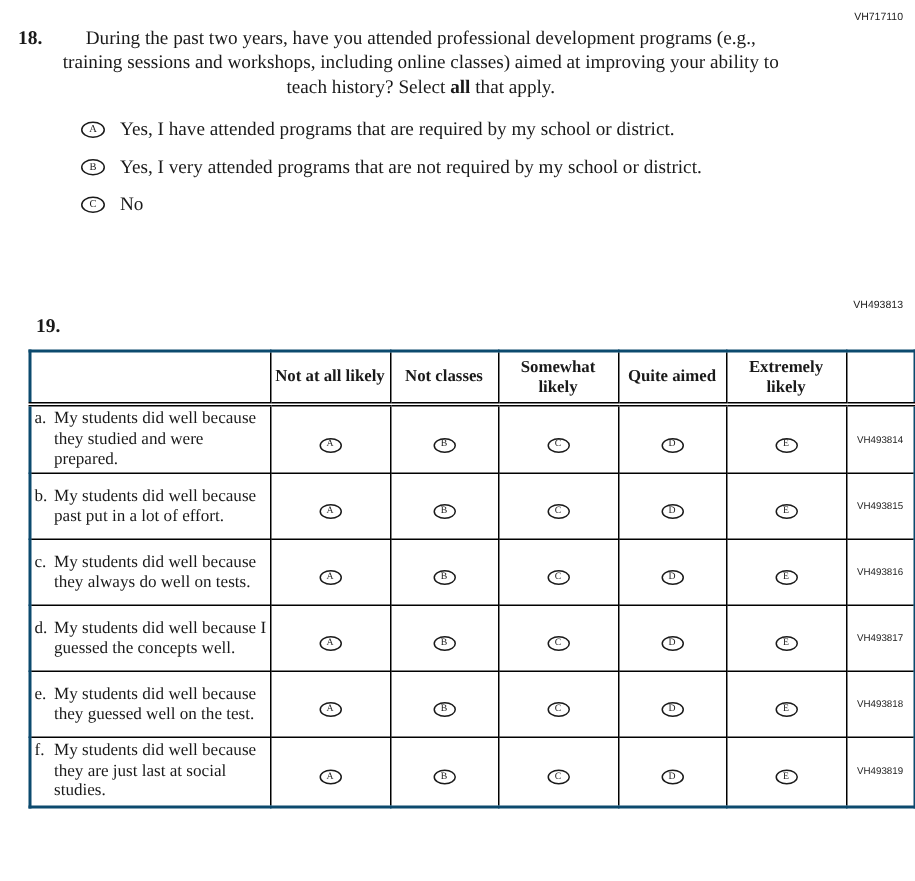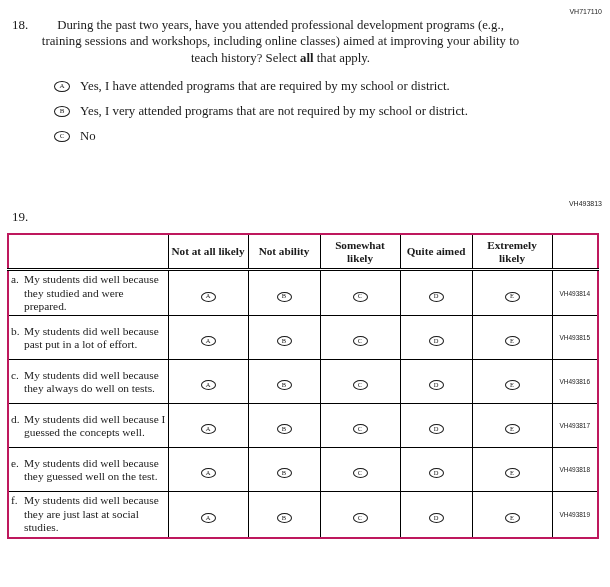--- a/index.html
+++ b/index.html
@@ -18,48 +18,48 @@
     text-align: right;
     font-family: "Liberation Sans", sans-serif;
     font-size: 7px;
     color: #222;
     padding-right: 8px;
     line-height: 1;
   }
 
   
   .question { display: flex; margin: 2px 10px 0 12px; }
-  .qnum { flex: 0 0 26px; font-weight: normal; font-size: 13px; line-height: 1.25; }
+  .qnum { flex: 0 0 26px; font-weight: bold; font-size: 13px; line-height: 1.25; }
   .qbody { flex: 1; max-width: 485px; text-align: center; }
   .qtext { margin: 0; font-size: 12.8px; line-height: 1.27; }
 
   .options { margin: 13px 0 0 16px; }
   .option { display: flex; align-items: flex-start; margin-bottom: 10px; font-size: 12.8px; }
   .option .bubble { margin-top: 2px; margin-right: 10px; }
 
   
   .bubble {
     display: inline-flex; align-items: center; justify-content: center;
     width: 16px; height: 11px;
     border: 1.2px solid #1a1a1a; border-radius: 50%;
     flex: 0 0 auto; cursor: pointer; background: #fff;
   }
   .bubble .bubble-letter { font-size: 7px; line-height: 1; }
   .bubble.sm { width: 15px; height: 10px; border-width: 1px; }
   .bubble.sm .bubble-letter { font-size: 6.5px; }
 
-  .q19-block { margin-top: 46px; }
+  .q19-block { margin-top: 46px; padding-left: 12px; }
 
   
   table.grid {
     border-collapse: collapse;
     table-layout: fixed;
     width: 476px;
     margin: 8px 0 0 7px;
-    border: 2px solid #be185d;
+    border: 2px solid #0c4a6e;
   }
   table.grid th, table.grid td {
     border: 1px solid #000;
     padding: 2px 2px;
     vertical-align: middle;
   }
   table.grid thead th {
     border-bottom: 3px double #000;
     font-weight: bold;
     font-size: 11.2px;
@@ -127,21 +127,21 @@
           <col style="width:72px">
           <col style="width:80px">
           <col style="width:72px">
           <col style="width:80px">
           <col style="width:46px">
       </colgroup>
       <thead>
         <tr>
           <th></th>
           <th>Not at all likely</th>
-          <th>Not ability</th>
+          <th>Not classes</th>
           <th>Somewhat likely</th>
           <th>Quite aimed</th>
           <th>Extremely likely</th>
           <th></th>
         </tr>
       </thead>
       <tbody>
 
         <tr>
           <td class="label-cell">

